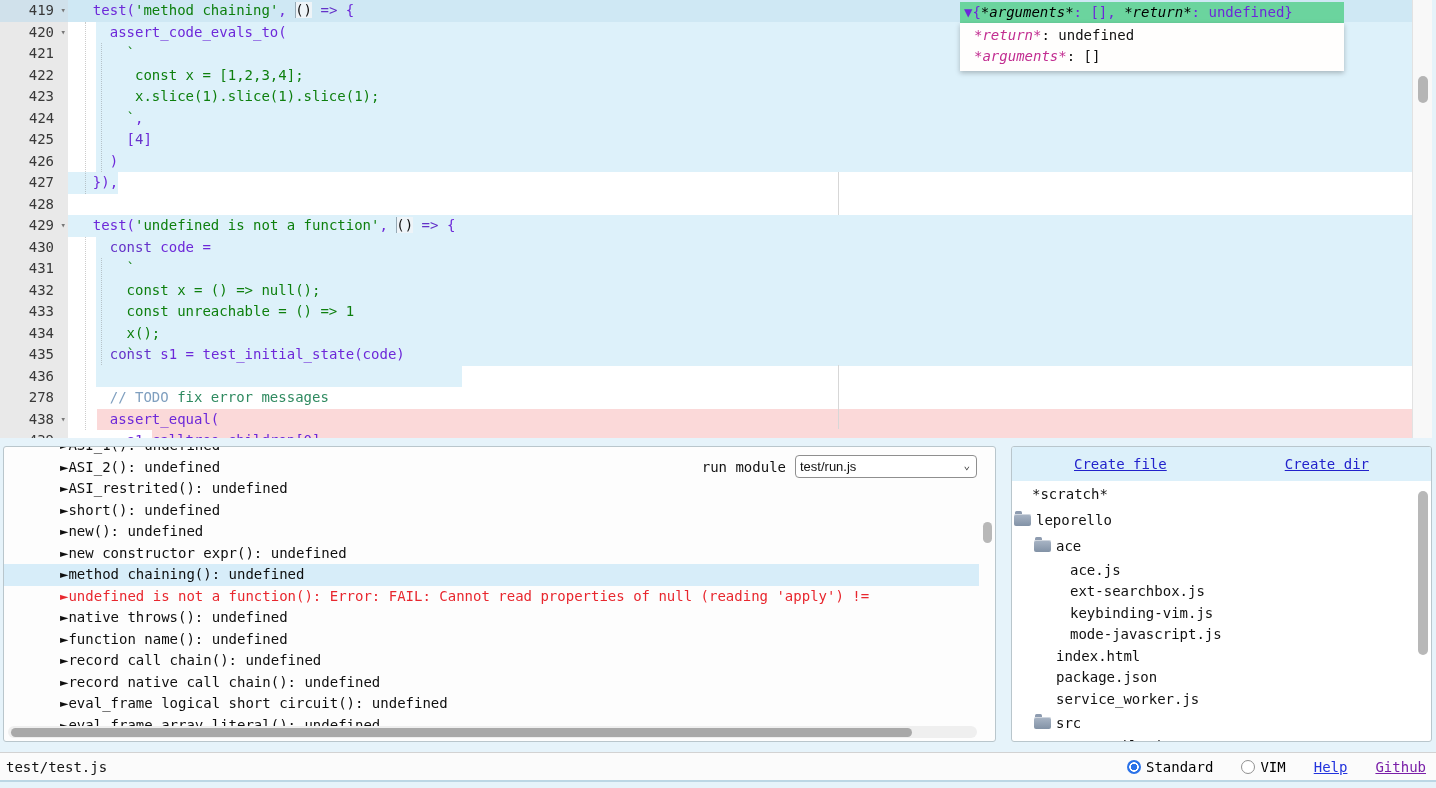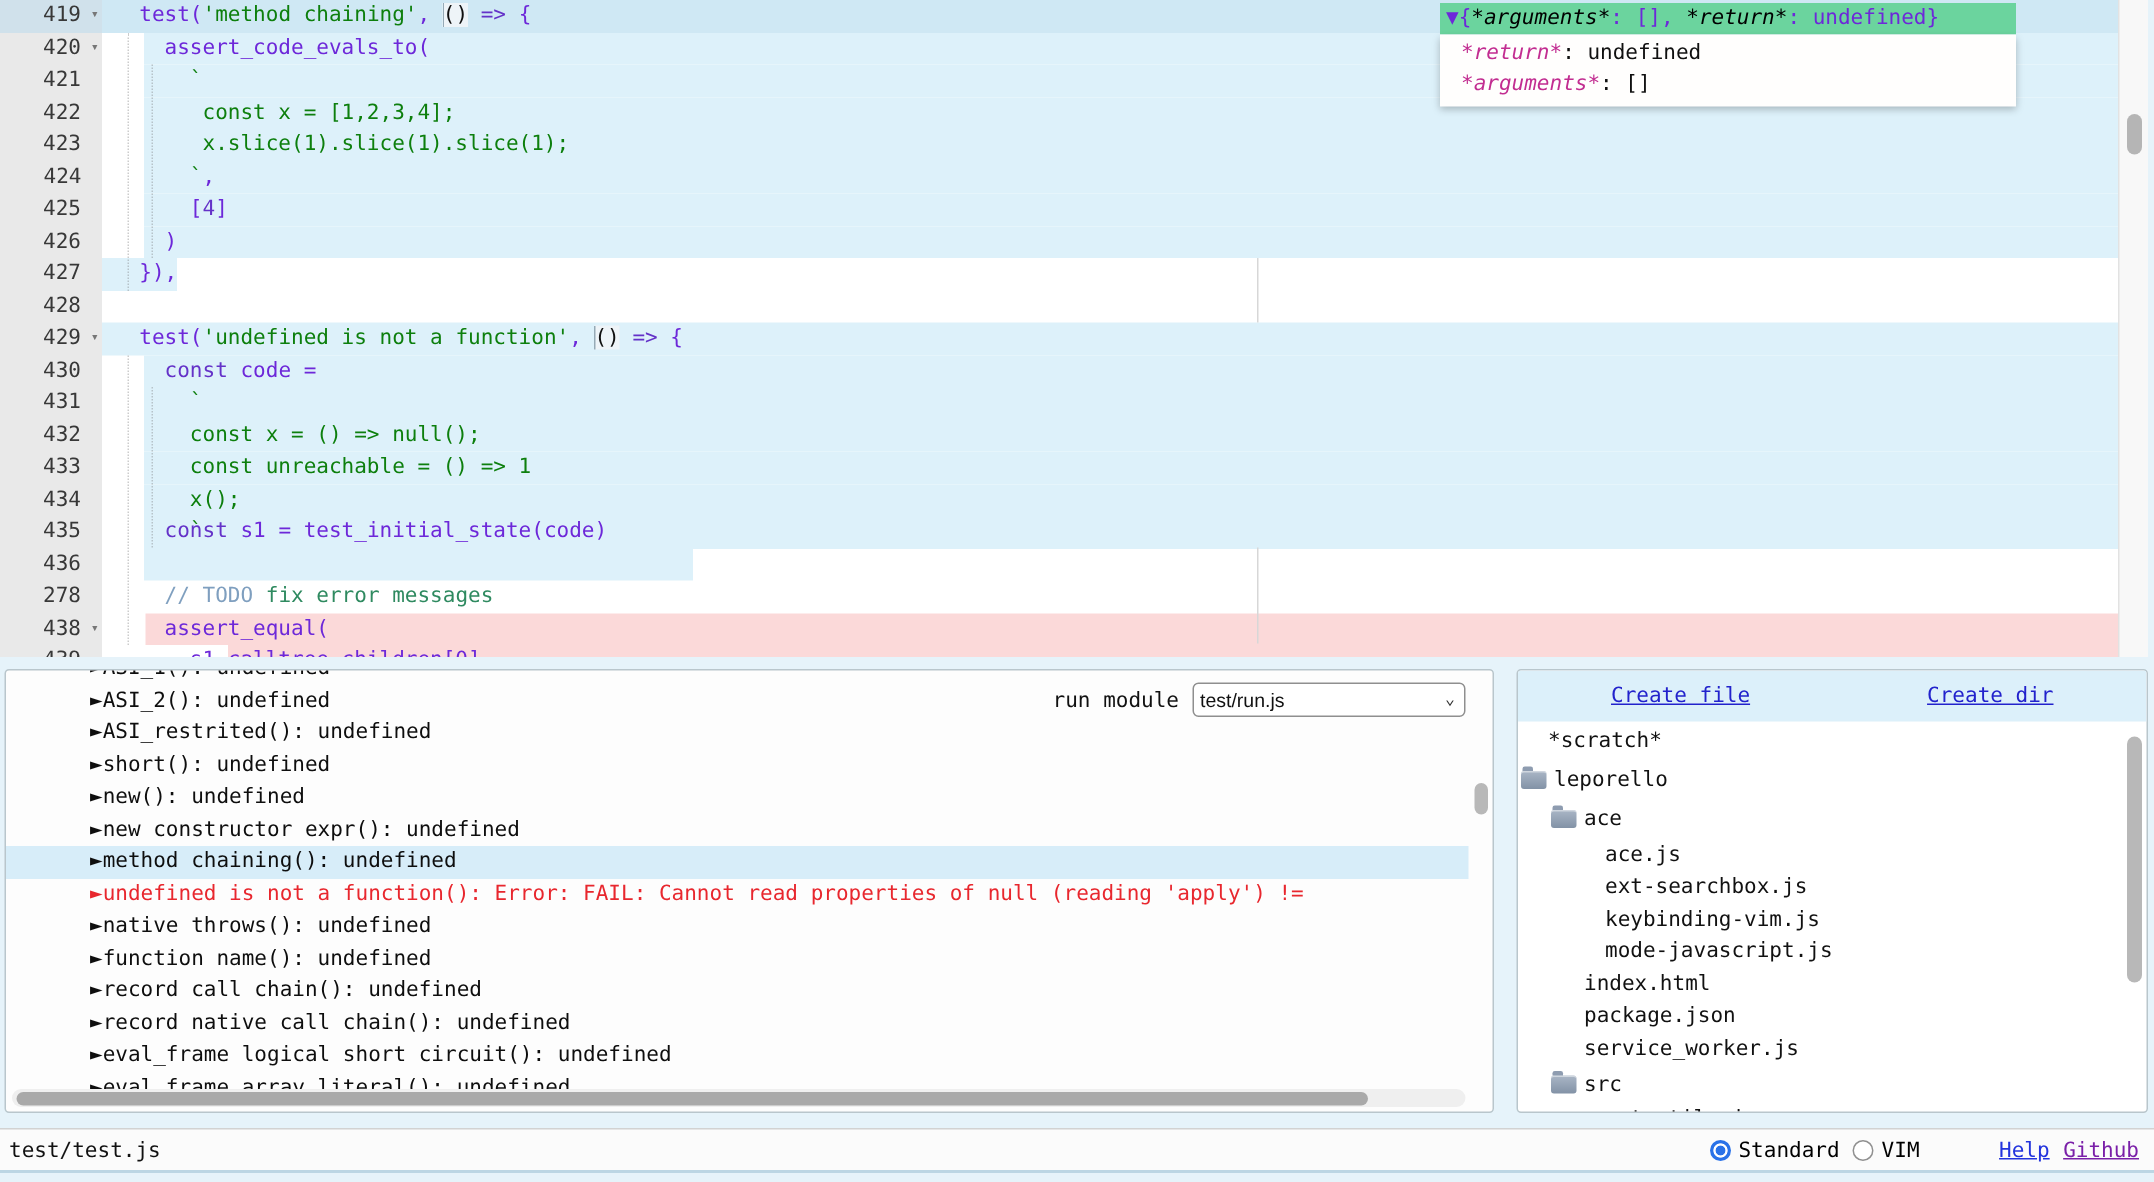--- a/index.html
+++ b/index.html
@@ -59,26 +59,26 @@
   .file-link{color:#2222cc;text-decoration:underline;cursor:pointer;}
   #file-list{position:relative;}
   .file-row{font-size:14px;color:#111;white-space:pre;display:flex;align-items:center;box-sizing:border-box;}
   .folder-icon{display:inline-block;width:17px;height:12px;background:linear-gradient(#aab6c6,#8292a6);border-radius:2px;position:relative;margin-right:5px;box-shadow:inset 0 1px 0 rgba(255,255,255,.45);flex:none;}
   .folder-icon::before{content:"";position:absolute;top:-3px;left:1px;width:7px;height:3px;background:#8e9cb0;border-radius:1.5px 1.5px 0 0;}
   #files-vscroll{position:absolute;right:3px;top:44px;width:10px;height:164px;background:#b8b8b8;border-radius:5px;}
 
   
   #status-bar{position:absolute;left:0;top:752px;width:1436px;height:30px;background:#fbfbfb;border-top:1px solid #d2d2d2;border-bottom:2px solid #bcd6e4;box-sizing:border-box;display:flex;align-items:center;justify-content:space-between;padding:0 10px 0 6px;}
   #status-file{font-size:14px;color:#111;}
-  #status-right{display:flex;align-items:center;gap:9px;font-size:14px;text-align:right;}
+  #status-right{display:flex;align-items:center;gap:28px;font-size:14px;text-align:right;}
   .radio-group{display:flex;align-items:center;gap:5px;}
   .radio{width:14px;height:14px;border-radius:50%;box-sizing:border-box;background:#fff;border:1px solid #909090;flex:none;}
   .radio.checked{border:none;background:radial-gradient(circle,#2a72e8 0 3px,#ffffff 3.5px 4.5px,#2a72e8 5px 7px);}
   .status-link{text-decoration:underline;cursor:pointer;}
-  #help-link{color:#2233dd;margin-left:44px;}
+  #help-link{color:#2233dd;}
   #github-link{color:#7a1fa8;}
 </style>
 </head>
 <body>
 
 <div id="app">
 
   <div id="editor">
     <div id="gutter-bg"></div>
     <div id="hl-layer">

